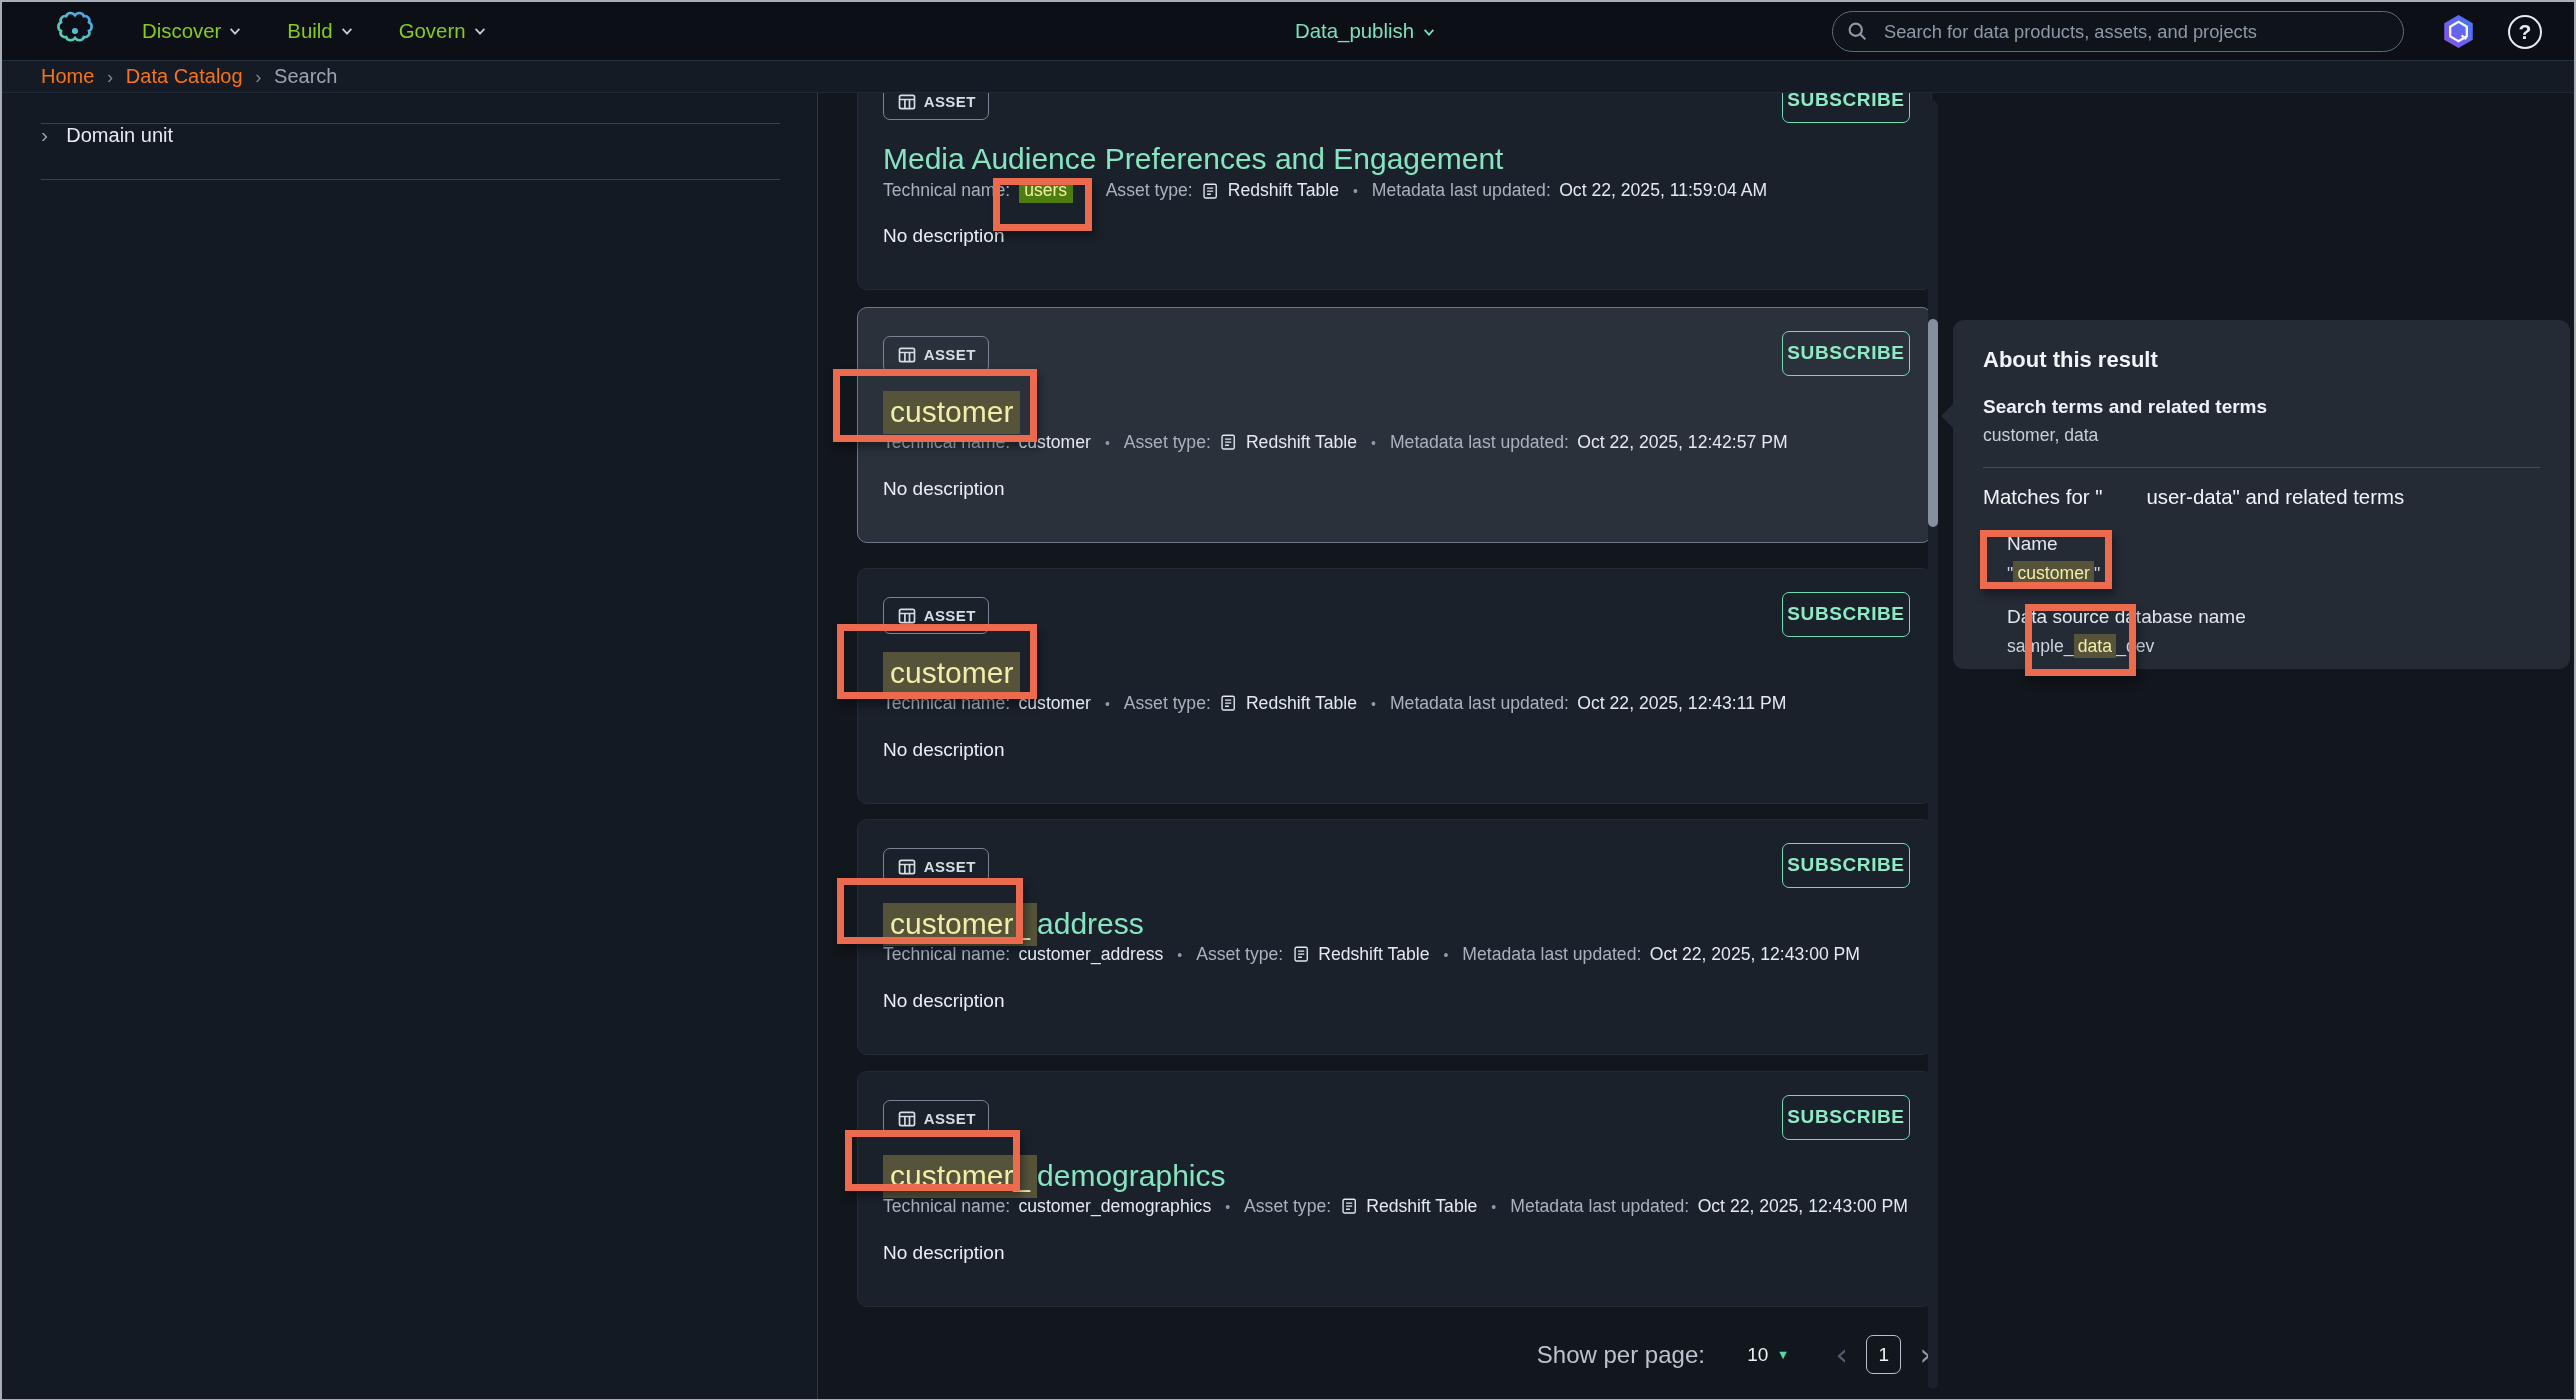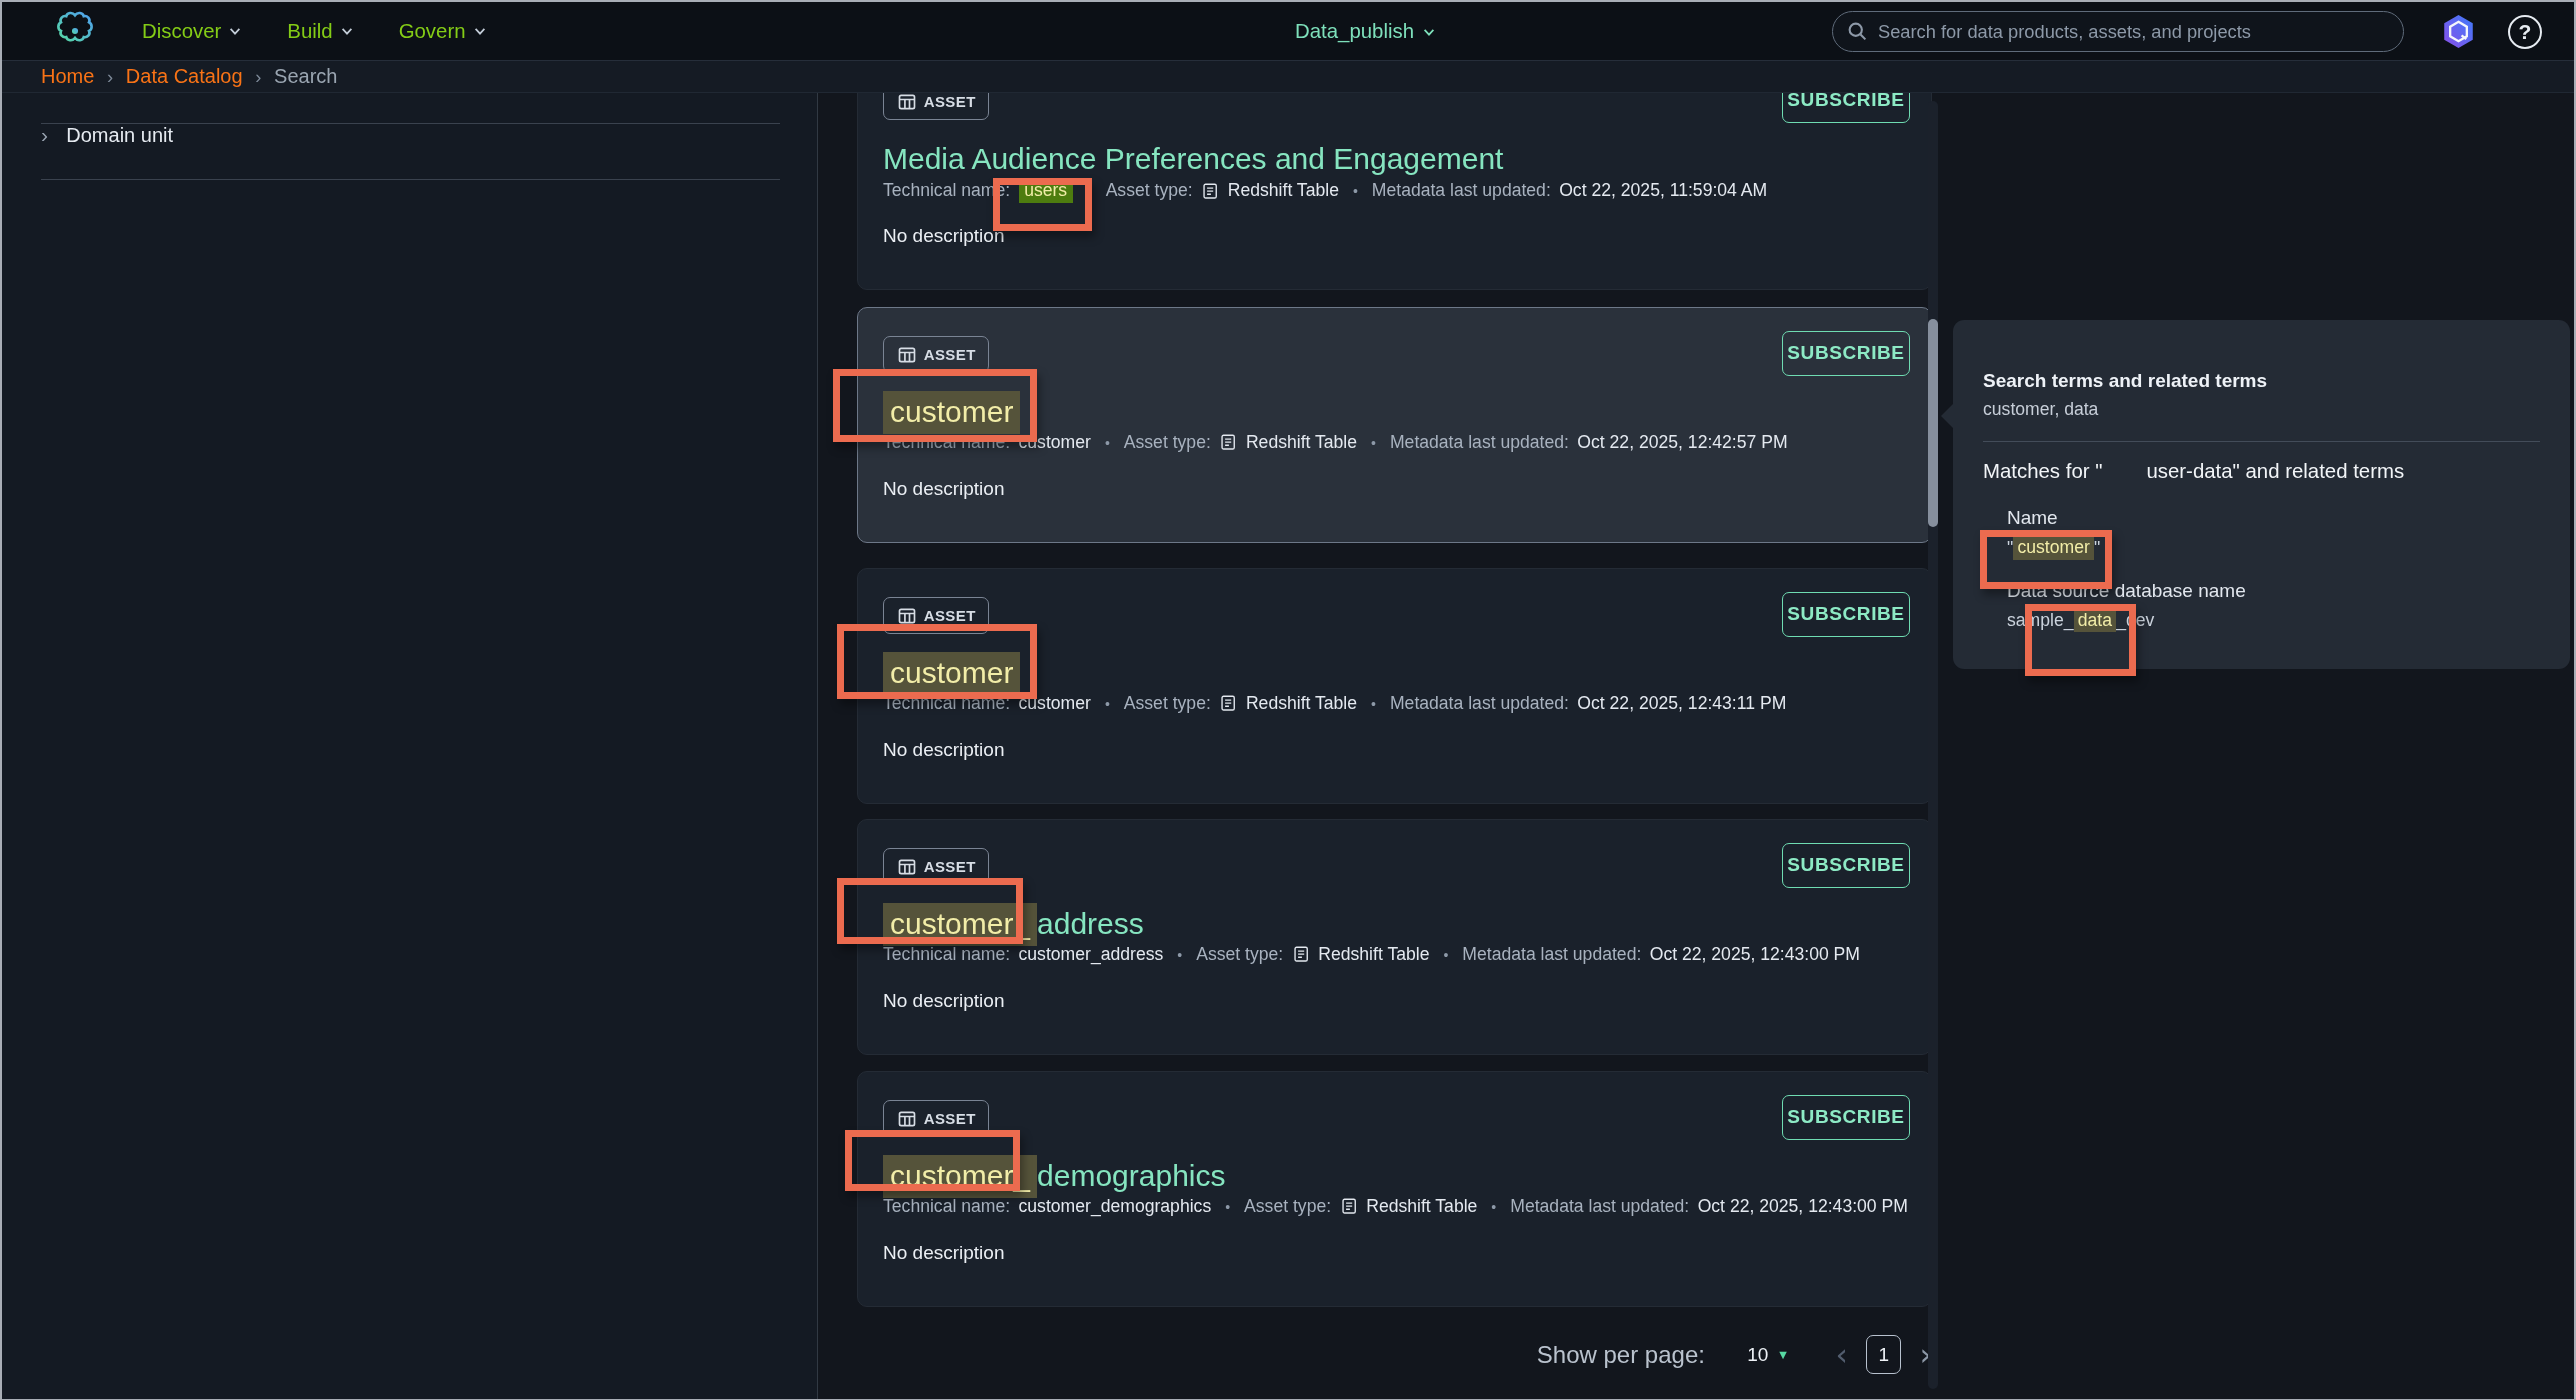--- a/index.html
+++ b/index.html
@@ -10,21 +10,21 @@
   
   .topnav { position:absolute; left:0; top:0; width:100%; height:59px; background:#0c1016;
             border-bottom:1.4px solid #262e3a; display:flex; align-items:center; }
   .logo { margin-left:52px; width:42px; height:42px; flex:0 0 auto; }
   .navmenu { display:flex; align-items:center; margin-left:46px; gap:45px; }
   .navitem { display:flex; align-items:center; gap:7px; color:#84cc16; font-size:20.4px; font-weight:500; cursor:pointer; }
   .navitem .chev { color:#c3ccd8; }
   .project-sel { position:absolute; left:1293px; top:0; height:59px; display:flex; align-items:center; gap:8.4px;
                  color:#7ee0bb; font-size:20.4px; font-weight:500; cursor:pointer; }
   .searchbox { position:absolute; left:1830px; top:9.1px; width:572px; height:41px; border:1.4px solid #5f6b7a;
-               border-radius:20.4px; background:#0f141b; display:flex; align-items:center; padding:0 14px; gap:10px; }
+               border-radius:20.4px; background:#0f141b; display:flex; align-items:center; padding:0 14px; gap:16px; }
   .searchbox input { flex:1; background:transparent; border:none; outline:none; color:#bcc5d0;
                      font-size:18.3px; font-family:inherit; }
   .searchbox input::placeholder { color:#8d99a8; }
   .q-icon { position:absolute; left:2438px; top:11.3px; width:37px; height:37px; }
   .help-icon { position:absolute; left:2506px; top:12.7px; width:34px; height:34px; border:2.1px solid #e6ebf1;
                border-radius:50%; color:#e6ebf1; font-size:21px; font-weight:700; display:flex;
                align-items:center; justify-content:center; cursor:pointer; }
 
   
   .crumbrow { position:absolute; left:0; top:59px; width:100%; height:32px; background:#151b24;
@@ -365,20 +365,21 @@
         <span>10</span>
         <span class="caret">▼</span>
       </span>
       <span class="pchev prev">‹</span>
       <span class="pnum">1</span>
       <span class="pchev next">›</span>
     </div>
 
     <aside class="panel" style="left:1133px; top:227px">
       <div class="arrow"></div>
+      <div class="p-title">About this result</div>
       <div class="p-sub">Search terms and related terms</div>
       <div class="p-terms">customer, data</div>
       <div class="p-div"></div>
       <div class="p-matches"><span>Matches for "</span><b>user-data</b><span>" and related terms</span></div>
       <div class="p-group">
         <div class="p-lbl">Name</div>
         <div class="p-val"><span>"</span><span class="hl">customer</span><span>"</span></div>
         <div class="p-lbl p-val2">Data source database name</div>
         <div class="p-val"><span>sample_</span><span class="hl">data</span><span>_dev</span></div>
       </div>

